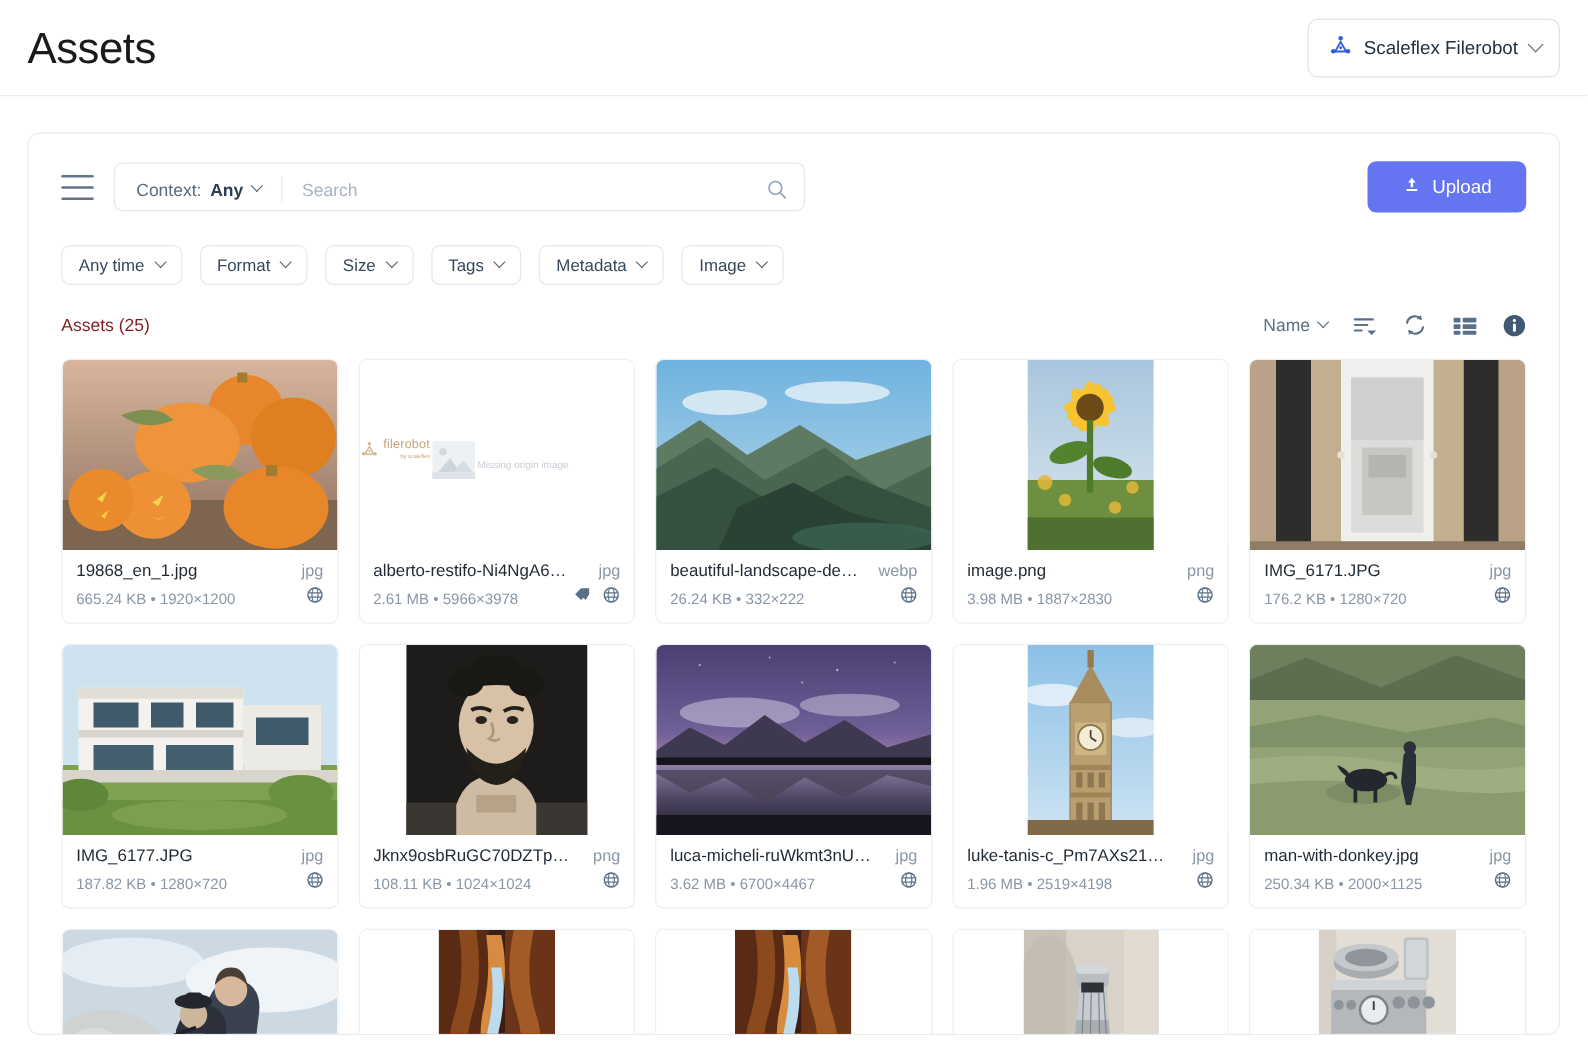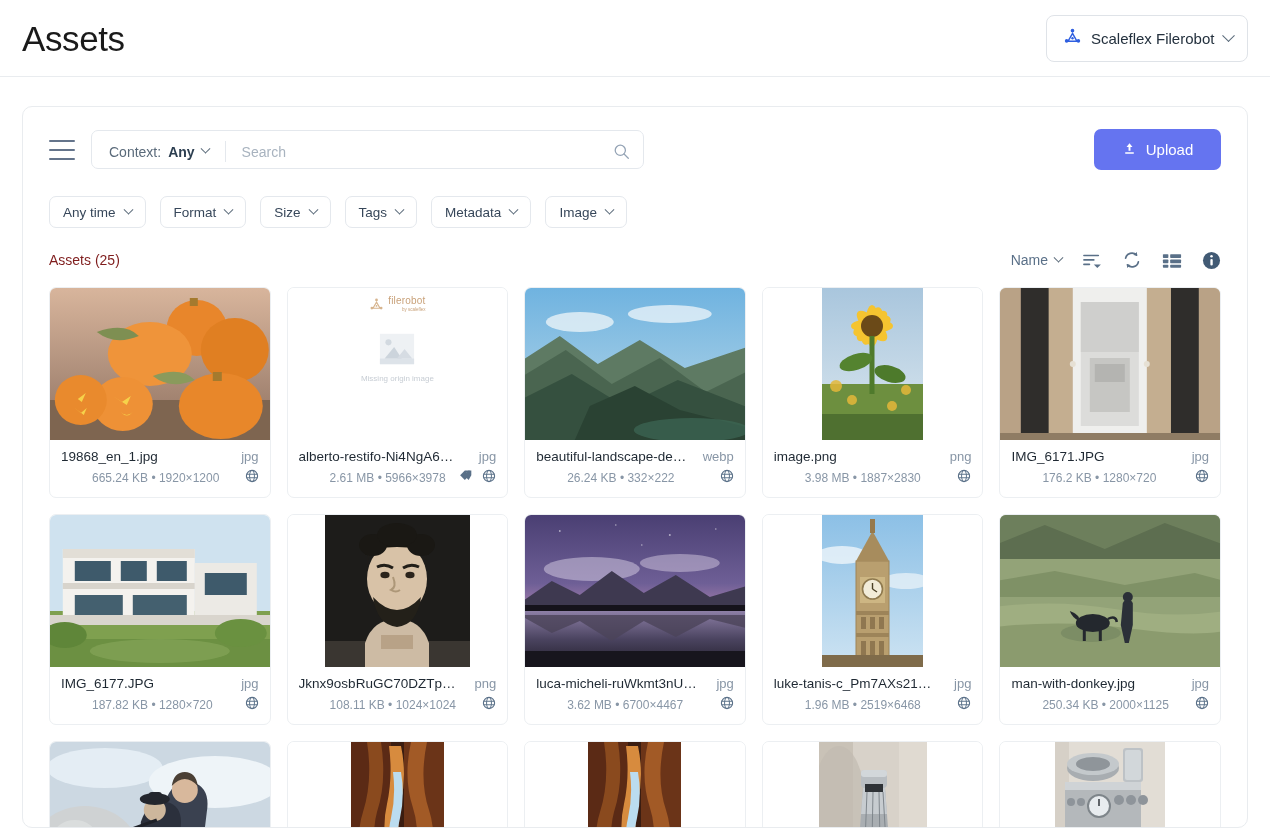--- a/index.html
+++ b/index.html
@@ -173,29 +173,29 @@
   .meta-row1 {
     display: flex; align-items: baseline; gap: 8px;
   }
   .fname {
     font-size: 13.5px; color: #1f2933;
     overflow: hidden; text-overflow: ellipsis; white-space: nowrap;
     flex: 1;
   }
   .fext { font-size: 13px; color: #8896a6; flex: 0 0 auto; }
   .meta-row2 {
-    display: flex; align-items: center; margin-top: 5px; margin-left: 31px;
+    display: flex; align-items: center; margin-top: 5px;
   }
   .fsize { font-size: 12px; color: #8896a6; flex: 1; white-space: nowrap; }
   .badges { display: flex; align-items: center; gap: 8px; flex: 0 0 auto; }
 
   
   .missing {
     width: 100%; height: 100%;
-    display: flex; flex-direction: column;
+    display: flex; flex-direction: row;
     align-items: center; justify-content: flex-start;
     background: #fff;
     padding-top: 8px;
   }
   .fr-logo { display: flex; align-items: center; gap: 4px; margin-bottom: 18px; }
   .fr-logo-text { display: flex; flex-direction: column; line-height: 1; }
   .fr-name { font-size: 10px; color: #c9a27a; letter-spacing: .2px; }
   .fr-sub { font-size: 4.5px; color: #c9a27a; align-self: flex-end; margin-top: 1.5px; }
   .missing-txt { font-size: 8px; color: #c7cdd4; margin-top: 6px; }
 </style>
@@ -737,21 +737,21 @@
           </g>
           <rect x="0" y="140" width="101" height="12" fill="#7f6b4a"></rect>
         </svg>
       </div>
       <div class="card-meta">
         <div class="meta-row1">
           <span class="fname">luke-tanis-c_Pm7AXs21…</span>
           <span class="fext">jpg</span>
         </div>
         <div class="meta-row2">
-          <span class="fsize"><span>1.96 MB</span> • <span>2519×6468</span></span>
+          <span class="fsize"><span>1.96 MB</span> • <span>2519×4198</span></span>
           <span class="badges">
             <span>
               <svg width="14" height="14" viewBox="0 0 16 16" fill="none">
                   <circle cx="8" cy="8" r="6.4" stroke="#5a7088" stroke-width="1.3"></circle>
                   <ellipse cx="8" cy="8" rx="2.8" ry="6.4" stroke="#5a7088" stroke-width="1.1"></ellipse>
                   <line x1="1.8" y1="6" x2="14.2" y2="6" stroke="#5a7088" stroke-width="1.1"></line>
                   <line x1="1.8" y1="10" x2="14.2" y2="10" stroke="#5a7088" stroke-width="1.1"></line>
                 </svg>
             </span>
           </span>

